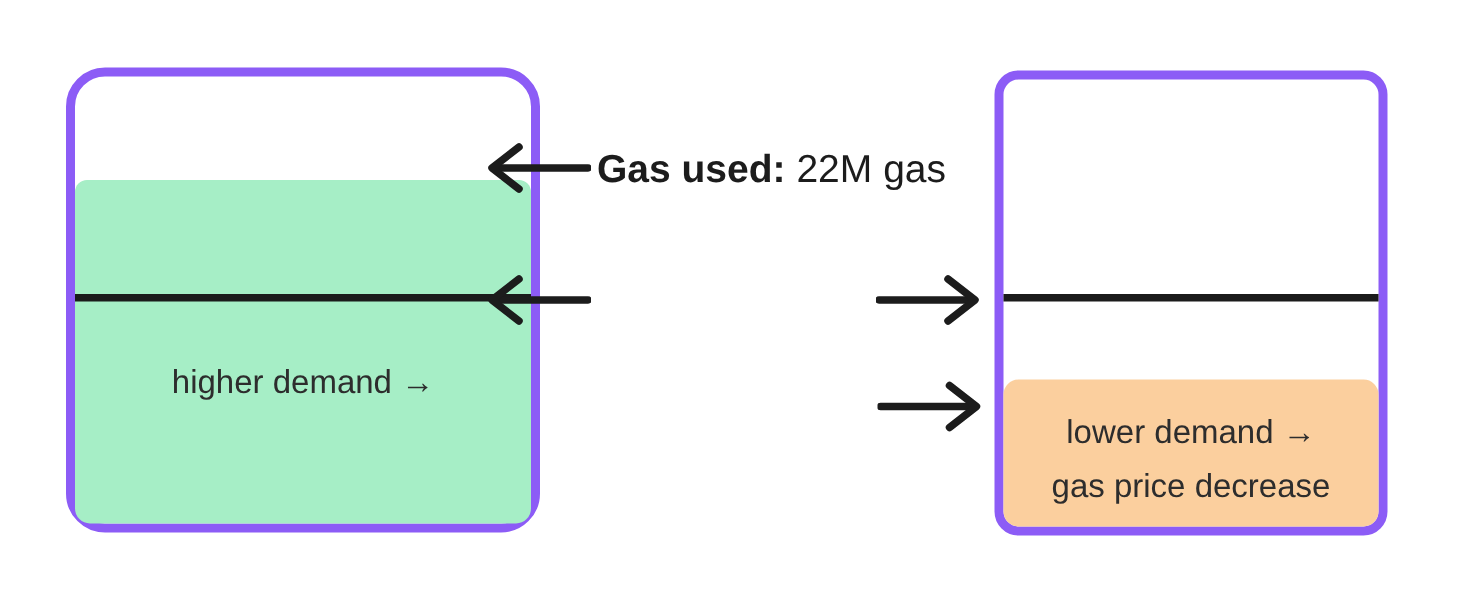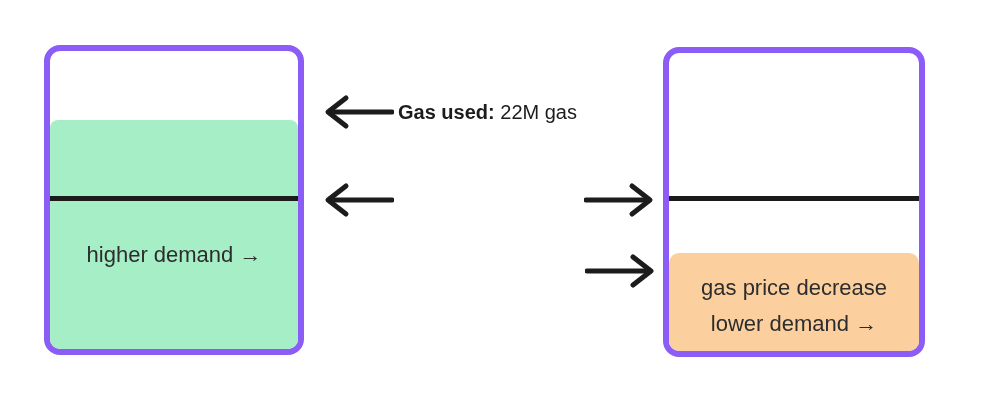--- a/index.html
+++ b/index.html
@@ -21,21 +21,21 @@
     background:var(--background);
     overflow:hidden;
   }
   
   .block{
     position:absolute;
     border:6px solid var(--block-border);
     border-radius:16px;
     background:#ffffff;
   }
-  .block-left{left:44px;top:45px;width:260px;height:310px;}
+  .block-left{left:44px;top:45px;width:316px;height:310px;border-radius:26px;}
   .block-right{left:663px;top:47px;width:262px;height:310px;}
   .fill{
     position:absolute;left:0;right:0;bottom:0;
   }
   .fill-high{
     top:69px;
     background:var(--fill-high-demand);
     border-radius:8px 8px 10px 10px;
   }
   .fill-low{
@@ -53,21 +53,21 @@
     position:absolute;left:0;right:0;
     text-align:center;
     font-size:22px;line-height:36px;
     color:var(--block-text);
   }
   .fill-high .fill-caption{top:117px;}
   .fill-low .fill-caption{top:17px;}
   
   .annotation{
     position:absolute;
-    font-size:20px;line-height:36px;
+    font-size:26px;line-height:36px;
     color:var(--label-text);
     white-space:nowrap;
   }
   .annotation b{font-weight:700;}
   .row1-label{left:398px;top:94px;}
   .row2-label{left:398px;top:182px;}
   .row3-label{left:376px;top:253px;}
   .arrow-svg{
     position:absolute;width:72px;height:36px;
     color:var(--arrow);
@@ -88,22 +88,22 @@
       <div class="fill-caption">
         <div>higher demand →</div>
       </div>
     </div>
     <div class="target-line"></div>
   </div>
 
   <div class="block block-right">
     <div class="fill fill-low">
       <div class="fill-caption">
+        <div>lower demand →</div>
         <div>gas price decrease</div>
-        <div>lower demand →</div>
       </div>
     </div>
     <div class="target-line"></div>
   </div>
 
   <svg class="arrow-svg row1-arrow" viewBox="0 0 72 36">
     <line x1="70" y1="18" x2="8" y2="18" stroke="currentColor" stroke-width="5" stroke-linecap="round"></line>
     <polyline points="24,4 6,18 24,32" fill="none" stroke="currentColor" stroke-width="5" stroke-linecap="round" stroke-linejoin="round"></polyline>
   </svg>
   <div class="annotation row1-label"><b>Gas used:</b> <span>22M gas</span></div>

